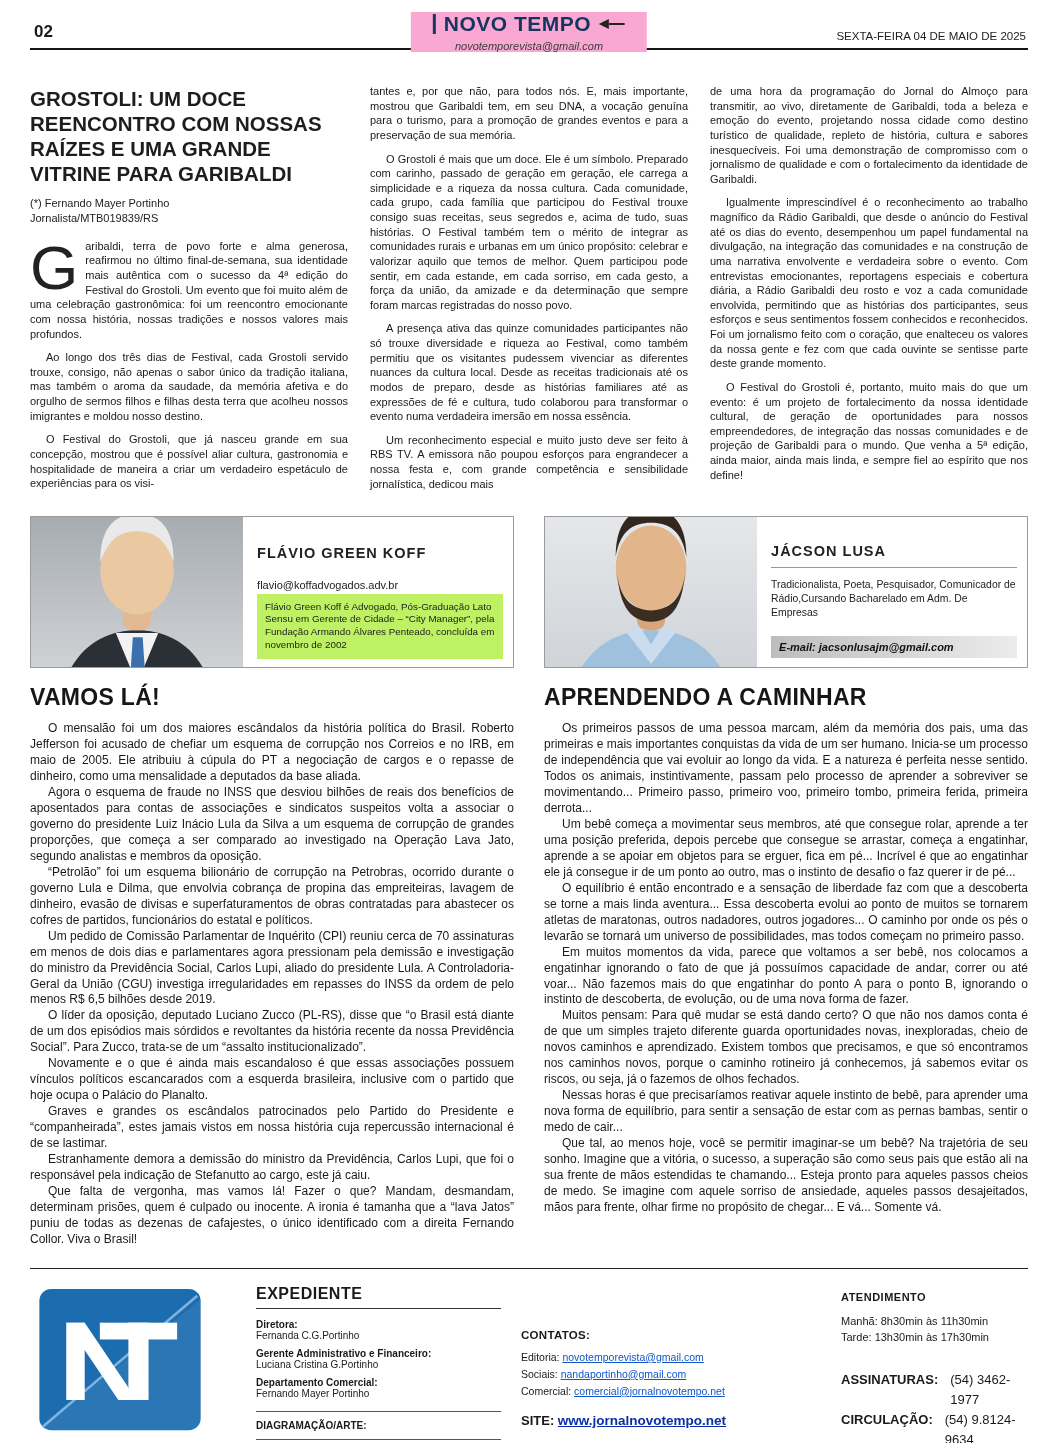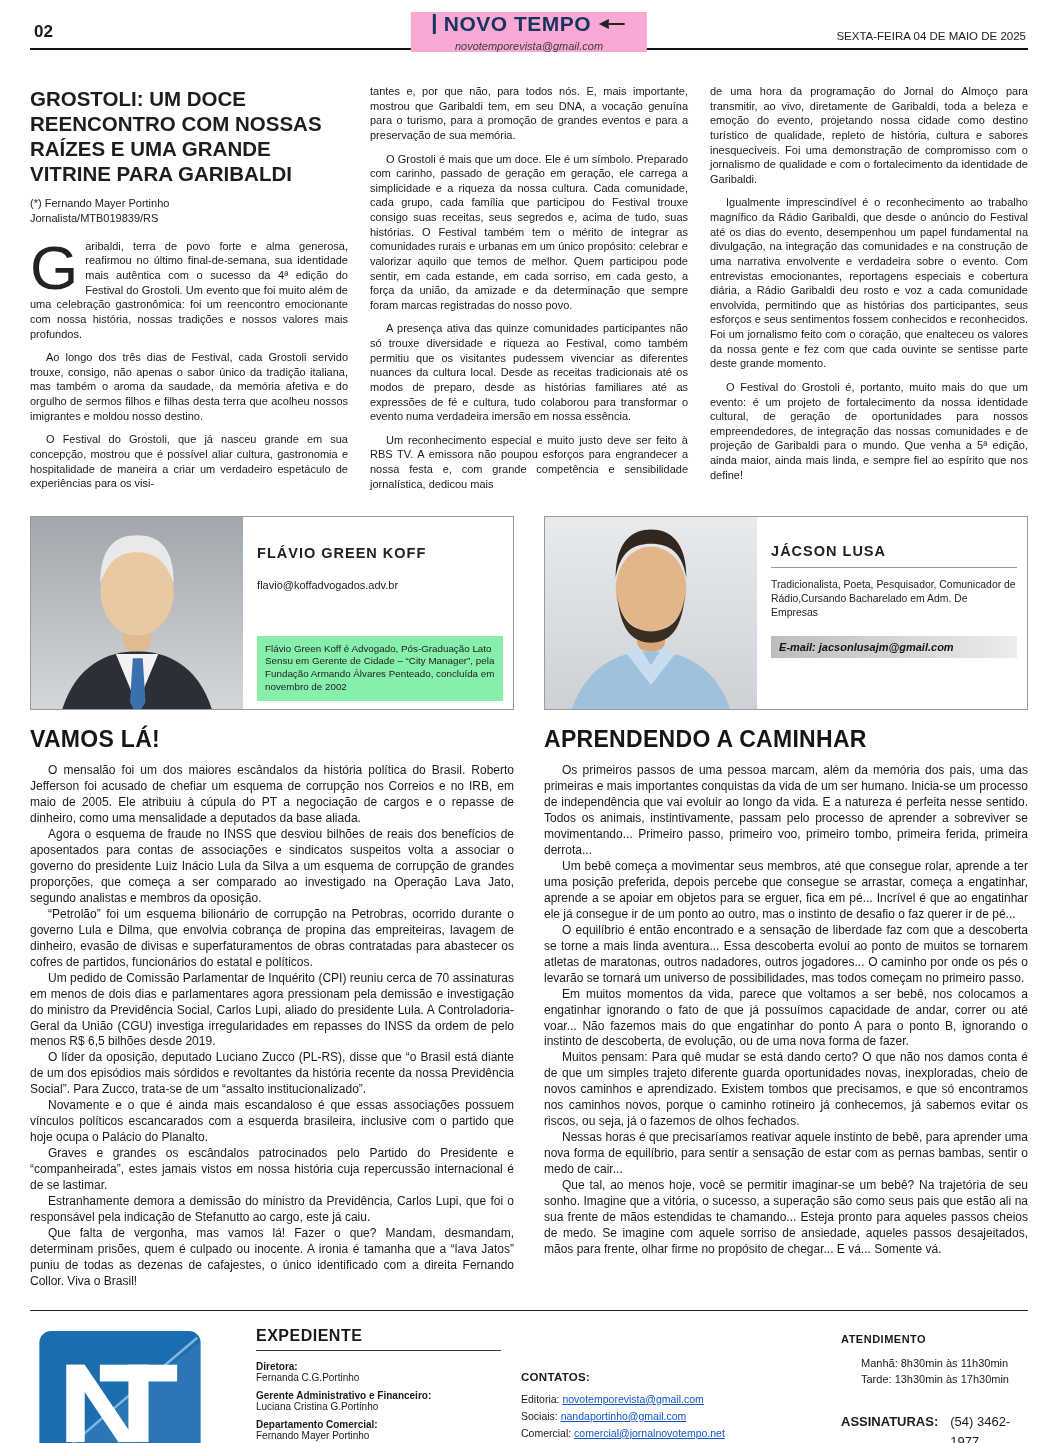--- a/index.html
+++ b/index.html
@@ -28,28 +28,28 @@
   .main-article { display: grid; grid-template-columns: repeat(3, 1fr); gap: 22px; margin-top: 14px; }
   .ma-title { font-size: 20.5px; line-height: 1.22; font-weight: bold; color: #1d1d1d; margin: 2px 0 10px; }
   .byline { font-size: 11px; line-height: 1.4; margin-bottom: 12px; color: #222; }
   .para { font-size: 11px; line-height: 1.33; text-align: justify; margin: 0 0 9px; text-indent: 16px; hyphens: auto; }
   .para.noindent { text-indent: 0; }
   .lead { text-indent: 0; }
   .dropcap { float: left; font-size: 62px; line-height: 0.82; padding: 4px 7px 0 0; color: #222; font-weight: 400; }
 
   
   .columnists { display: grid; grid-template-columns: 1fr 1fr; gap: 30px; margin-top: 16px; }
-  .author-box { border: 1px solid #9b9b9b; height: 194px; display: flex; overflow: hidden; }
+  .author-box { border: 1px solid #9b9b9b; height: 152px; display: flex; overflow: hidden; }
   .author-photo { width: 44%; flex: 0 0 44%; }
   .author-photo svg { width: 100%; height: 100%; display: block; }
   .author-info { flex: 1; display: flex; flex-direction: column; padding: 0 10px 8px 14px; }
   .author-name { font-size: 14.5px; font-weight: bold; letter-spacing: 1px; margin-top: 28px; color: #222; }
   .author-name.underlined { border-bottom: 1px solid #999; padding-bottom: 8px; margin-top: 26px; }
   .author-email { font-size: 11px; margin-top: 18px; color: #222; }
-  .author-caption { margin-top: auto; background: #86efac; color: #1c1c1c; font-size: 9.8px;
+  .author-caption { margin-top: auto; background: #bef264; color: #1c1c1c; font-size: 9.8px;
                     line-height: 1.32; padding: 7px 8px; text-align: left; }
   .author-bio { font-size: 10.4px; line-height: 1.35; margin-top: 10px; color: #222; }
   .author-mailbar { margin-top: 16px; background: linear-gradient(90deg, #bdbdbd, #ececec);
                     font-size: 11px; font-weight: bold; font-style: italic; padding: 5px 8px; color: #111; }
   .col-article-title { font-size: 23px; font-weight: bold; letter-spacing: 0.3px; margin: 16px 0 10px; color: #161616; }
   .para2 { font-size: 12px; line-height: 1.33; text-align: justify; text-indent: 18px; margin: 0; hyphens: auto; }
 
   
   .page-footer { margin-top: 20px; border-top: 1px solid #222; border-bottom: 2px solid #1a1a1a;
                  padding: 16px 6px 12px; display: grid; grid-template-columns: 200px 245px 300px 1fr; gap: 20px; }
@@ -65,21 +65,21 @@
 
   .f-contatos { padding-top: 44px; }
   .f-cont-title { font-size: 11.5px; font-weight: bold; margin-bottom: 10px; letter-spacing: 0.3px; }
   .f-cont-row { font-size: 10.5px; margin-bottom: 5px; }
   .f-link { color: #1155cc; text-decoration: underline; cursor: pointer; }
   .f-site-row { margin-top: 16px; font-size: 13px; font-weight: bold; }
   .f-site-link { color: #0b2ea8; text-decoration: underline; font-size: 13.5px; cursor: pointer; }
 
   .f-atend { padding-top: 6px; }
   .f-atend-title { font-size: 11px; font-weight: bold; letter-spacing: 0.5px; margin-bottom: 10px; }
-  .f-atend-line { font-size: 11px; line-height: 1.5; margin-left: 20px; }
+  .f-atend-line { font-size: 11px; line-height: 1.5; }
   .f-phones { margin-top: 24px; }
   .f-phone-row { display: flex; font-size: 13px; line-height: 1.55; gap: 12px; }
   .f-phone-label { font-weight: bold; width: 112px; }
 </style>
 </head>
 <body>
 
 <div class="page">
 
   <header class="masthead">

